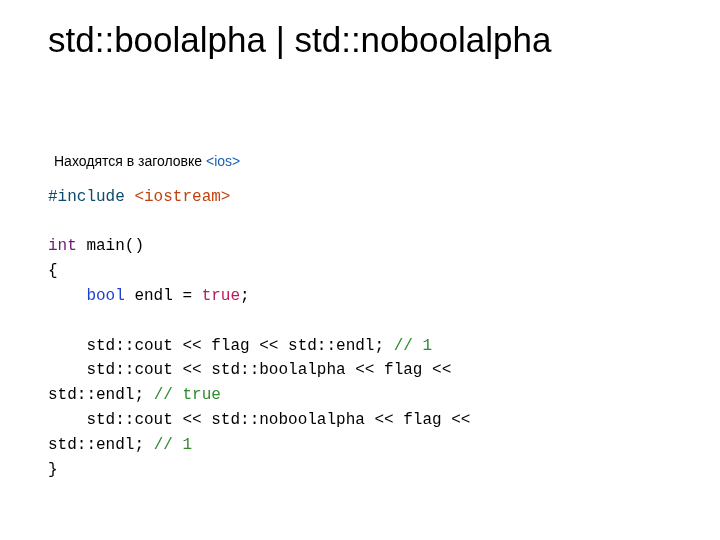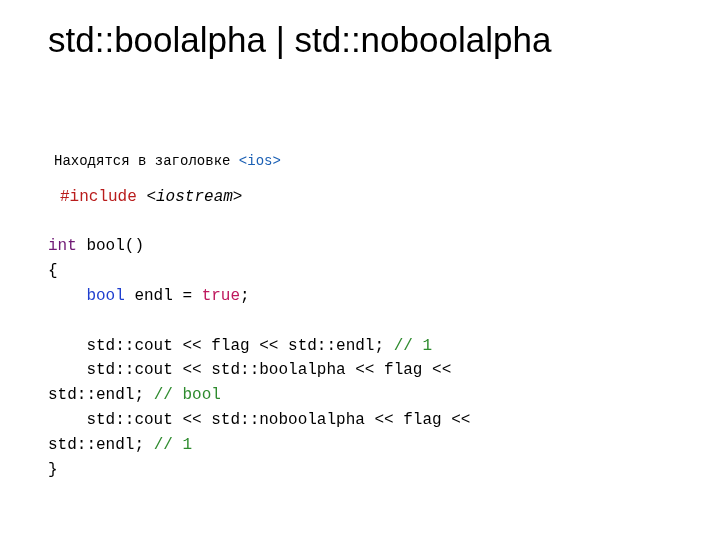--- a/index.html
+++ b/index.html
@@ -24,56 +24,56 @@
     letter-spacing: 0px;
     margin: 0;
     padding-top: 2px;
   }
   .desc {
     margin-top: 92px;
     padding-left: 6px;
     font-size: 14px;
     line-height: 1.35;
   }
-  .desc .line2 { margin-top: 0px; font-family: Liberation Mono, monospace; }
+  .desc .line2 { margin-top: 0px; }
   .blue { color: #1a5fb4; }
   .code {
     margin-top: 14px;
     font-family: Consolas, "Courier New", monospace;
     font-size: 16px;
     line-height: 1.55;
     white-space: pre-wrap;
     color: #000;
   }
-  .c-grey    { color: #b91c1c; margin-left: 12px; }
-  .c-include { color: #000000; font-style: italic; }
+  .c-grey    { color: #0c4a6e; }
+  .c-include { color: #c2410c; }
   .c-keyword { color: #701a75; }
   .c-type    { color: #1f3fcf; }
   .c-bool    { color: #be185d; }
   .c-comment { color: #2e8b2e; }
 </style>
 </head>
 <body>
 
 <div class="slide">
 
   <h1 class="title">std::boolalpha | std::noboolalpha</h1>
 
   <div class="desc">
     <div class="line2">
       <span>Находятся в заголовке </span><span class="blue">&lt;ios&gt;</span>
     </div>
   </div>
 
   <div class="code"><span class="c-grey">#include</span><span class="c-include"> &lt;iostream&gt;</span>
 <span></span>
-<span class="c-keyword">int</span><span> bool()</span>
+<span class="c-keyword">int</span><span> main()</span>
 <span>{</span>
 <span>    </span><span class="c-type">bool</span><span> endl = </span><span class="c-bool">true</span><span>;</span>
 <span></span>
 <span>    </span><span>std::cout &lt;&lt; flag &lt;&lt; std::endl; </span><span class="c-comment">// 1</span>
 <span>    </span><span>std::cout &lt;&lt; std::boolalpha &lt;&lt; flag &lt;&lt; </span>
-<span>std::endl; </span><span class="c-comment">// bool</span>
+<span>std::endl; </span><span class="c-comment">// true</span>
 <span>    </span><span>std::cout &lt;&lt; std::noboolalpha &lt;&lt; flag &lt;&lt; </span>
 <span>std::endl; </span><span class="c-comment">// 1</span>
 <span>}</span></div>
 
 </div>
 
 </body></html>

